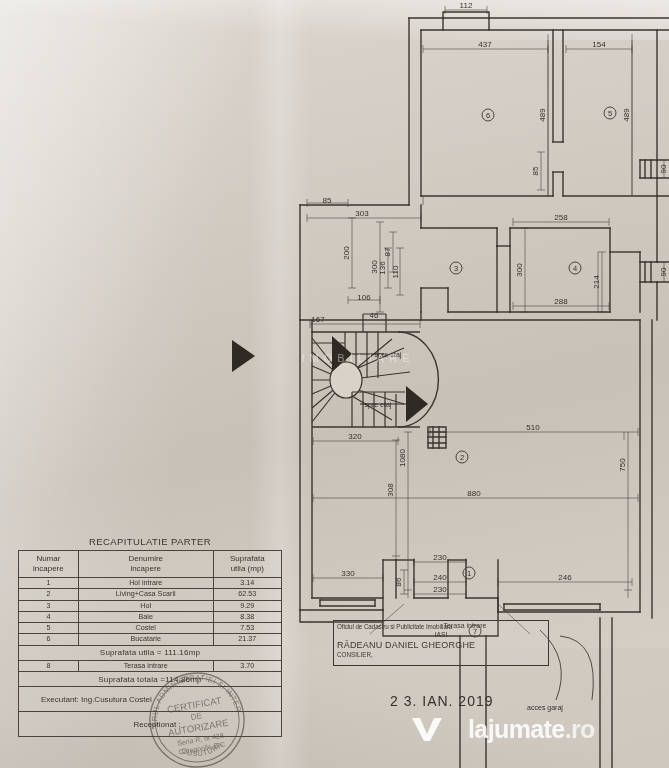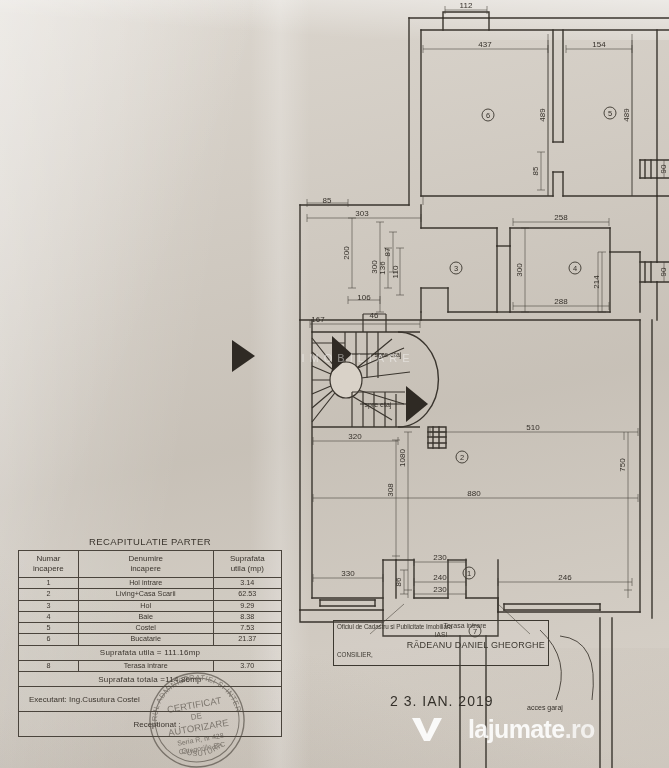--- a/index.html
+++ b/index.html
@@ -50,33 +50,33 @@
   table.recap td,table.recap th{
     border:1px solid #4a443c;
     padding:1px 2px;text-align:center;font-weight:normal;
     line-height:1.15;
   }
   table.recap th{font-size:8px;padding:3px 6px;line-height:1.25;}
   .c-num{width:52px;}
   .c-den{width:150px;}
   .c-sup{width:62px;}
   tr.total td{font-size:8px;padding:2.5px 2px;letter-spacing:.2px;}
-  tr.sign td{height:22px;text-align:left;padding-left:10px;font-size:8px;}
+  tr.sign td{height:22px;text-align:left;padding-left:22px;font-size:8px;}
   tr.sign td.center{text-align:center;padding-left:16px;}
 
   
   #cadastru-stamp{
     position:absolute;left:333px;top:620px;width:216px;height:46px;
     border:1px solid #3c3830;color:#3c3830;
     font-size:6.6px;line-height:1.25;padding:2px 3px 0 3px;
     box-sizing:border-box;background:rgba(255,255,255,0.05);
   }
   #cadastru-stamp .l1{font-size:6.3px;letter-spacing:-0.1px;}
   #cadastru-stamp .l2{text-align:center;font-size:6.6px;}
-  #cadastru-stamp .l3{text-align:right;font-size:9px;letter-spacing:.2px;margin-top:1px;}
+  #cadastru-stamp .l3{text-align:left;font-size:9px;letter-spacing:.2px;margin-top:1px;}
   #cadastru-stamp .l4{font-size:6.3px;}
   #stamp-date{
     position:absolute;left:390px;top:693px;
     font-size:14px;color:#34302a;letter-spacing:1px;
     font-family:"Liberation Sans",sans-serif;
   }
   
   #auth-stamp{
     position:absolute;left:145px;top:668px;width:104px;height:104px;
     transform:rotate(-10deg);opacity:.62;

